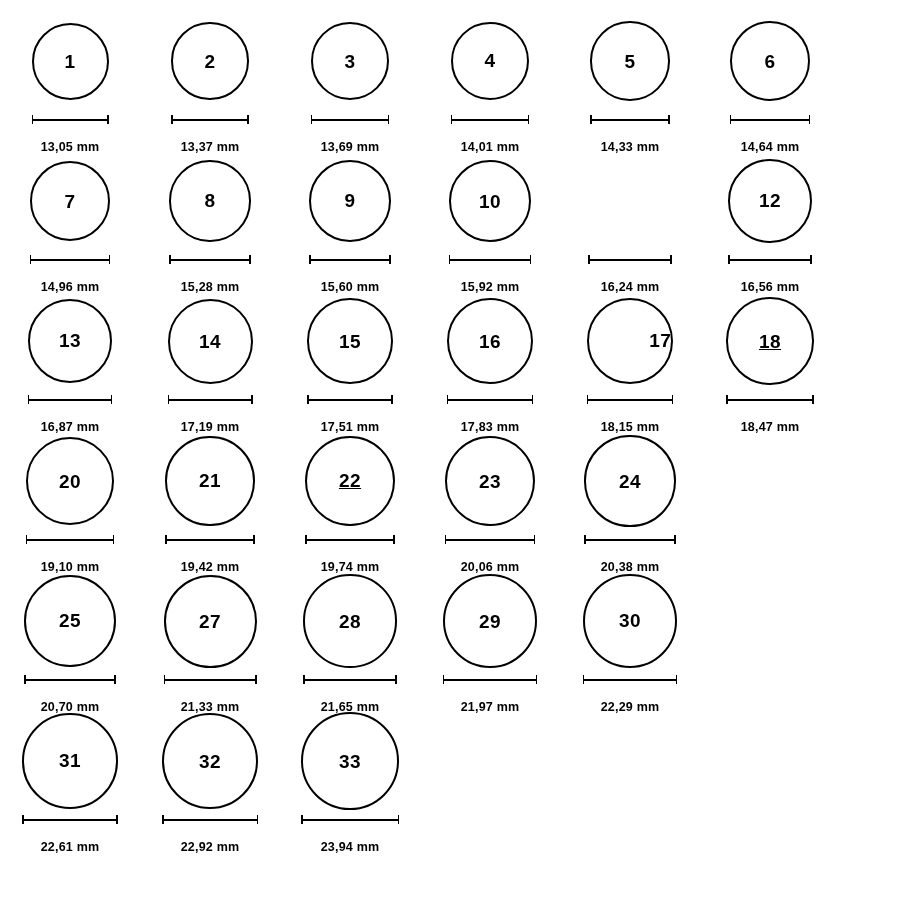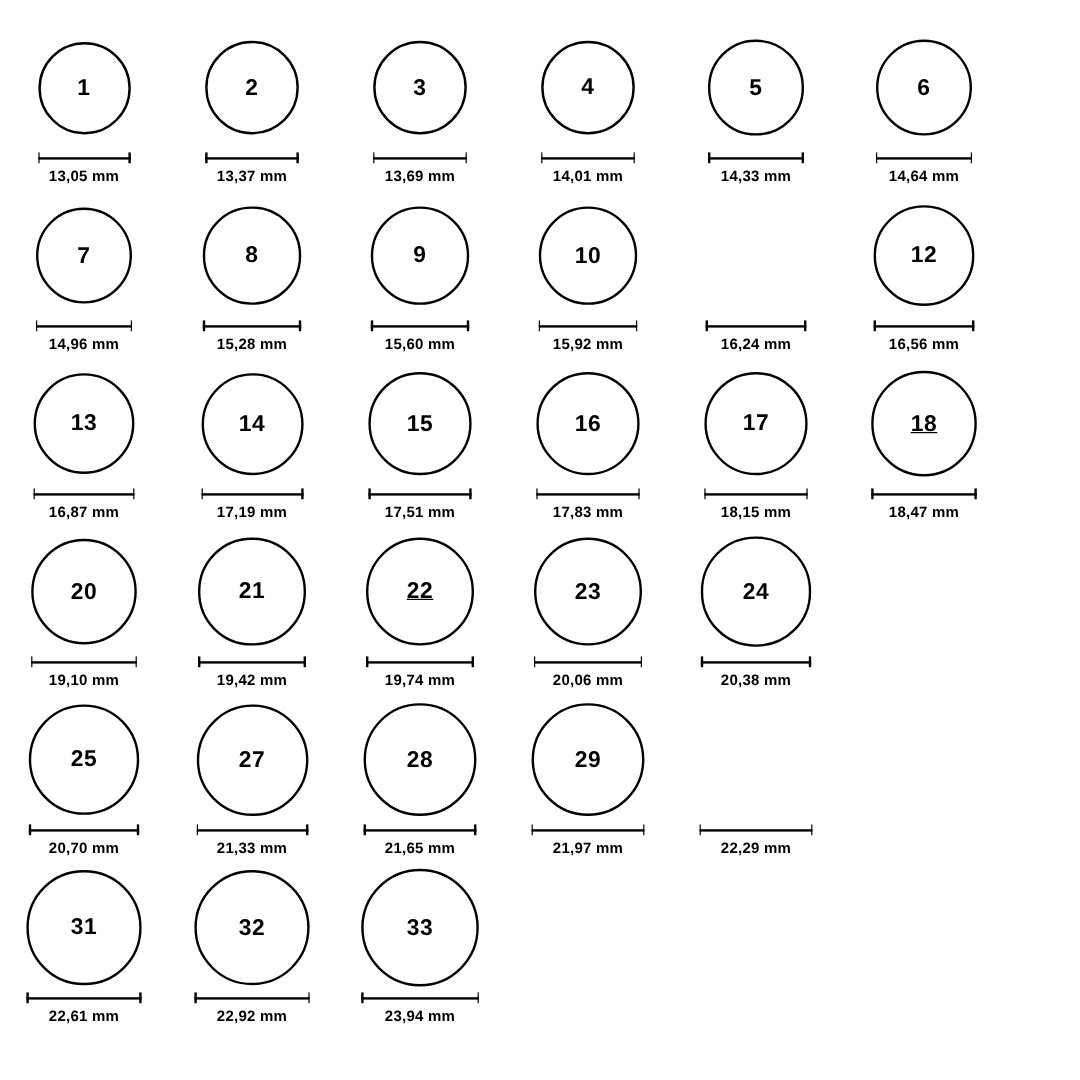--- a/index.html
+++ b/index.html
@@ -75,21 +75,21 @@
     top: 0;
     width: 1.5px;
     height: 9px;
     background: #000000;
   }
   .caliper .tick.left { left: 0; }
   .caliper .tick.right { right: 0; }
   .mm-label {
     font-size: 12.5px;
     font-weight: bold;
-    margin-top: 4px;
+    margin-top: 16px;
     white-space: nowrap;
     letter-spacing: 0.2px;
   }
 </style>
 </head>
 <body>
 
 <div id="chart">
     <div class="row">
       <div class="cell">
@@ -294,21 +294,21 @@
         </div>
         <div class="caliper" style="width: 86.2px;">
           <div class="bar"></div>
           <div class="tick left"></div>
           <div class="tick right"></div>
         </div>
         <div class="mm-label">17,83 mm</div>
       </div>
       <div class="cell">
         <div class="circle-wrap">
-          <div class="circle" style="width: 86.8px; height: 86.8px;">
+          <div class="circle" style="width: 86.8px; height: 86.8px; justify-content: flex-end;">
             <span class="size-num">17</span>
           </div>
         </div>
         <div class="caliper" style="width: 86.8px;">
           <div class="bar"></div>
           <div class="tick left"></div>
           <div class="tick right"></div>
         </div>
         <div class="mm-label">18,15 mm</div>
       </div>
@@ -440,20 +440,25 @@
           </div>
         </div>
         <div class="caliper" style="width: 94.2px;">
           <div class="bar"></div>
           <div class="tick left"></div>
           <div class="tick right"></div>
         </div>
         <div class="mm-label">21,97 mm</div>
       </div>
       <div class="cell">
+        <div class="circle-wrap">
+          <div class="circle" style="width: 94.8px; height: 94.8px;">
+            <span class="size-num">30</span>
+          </div>
+        </div>
         <div class="caliper" style="width: 94.8px;">
           <div class="bar"></div>
           <div class="tick left"></div>
           <div class="tick right"></div>
         </div>
         <div class="mm-label">22,29 mm</div>
       </div>
     </div>
     <div class="row">
       <div class="cell">

